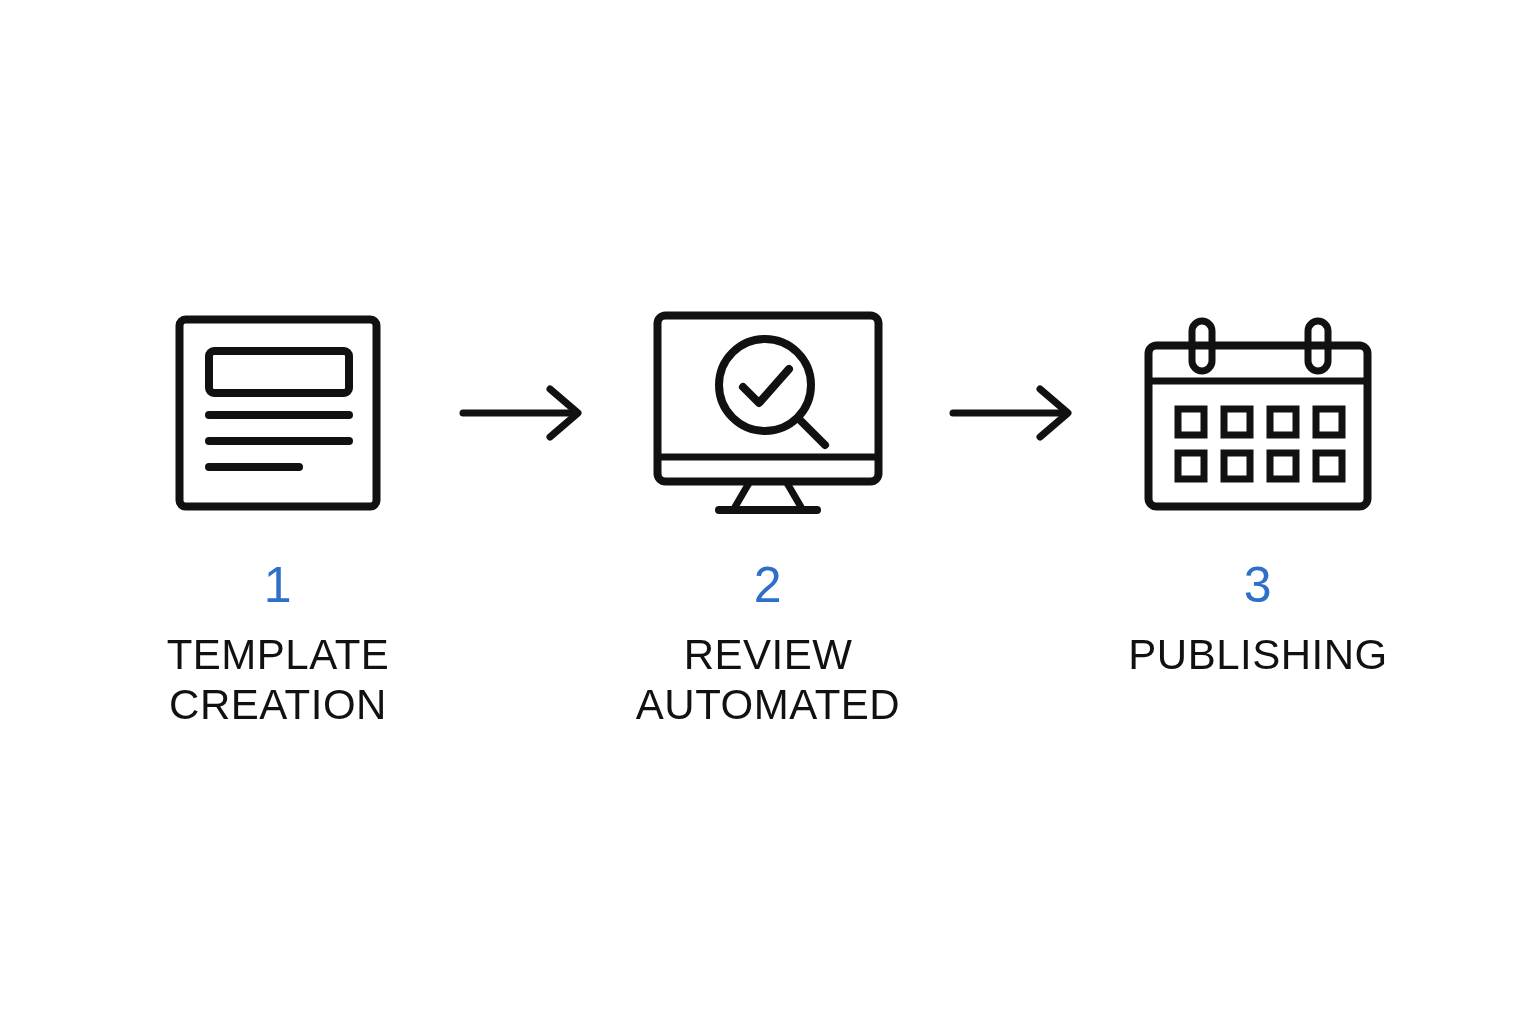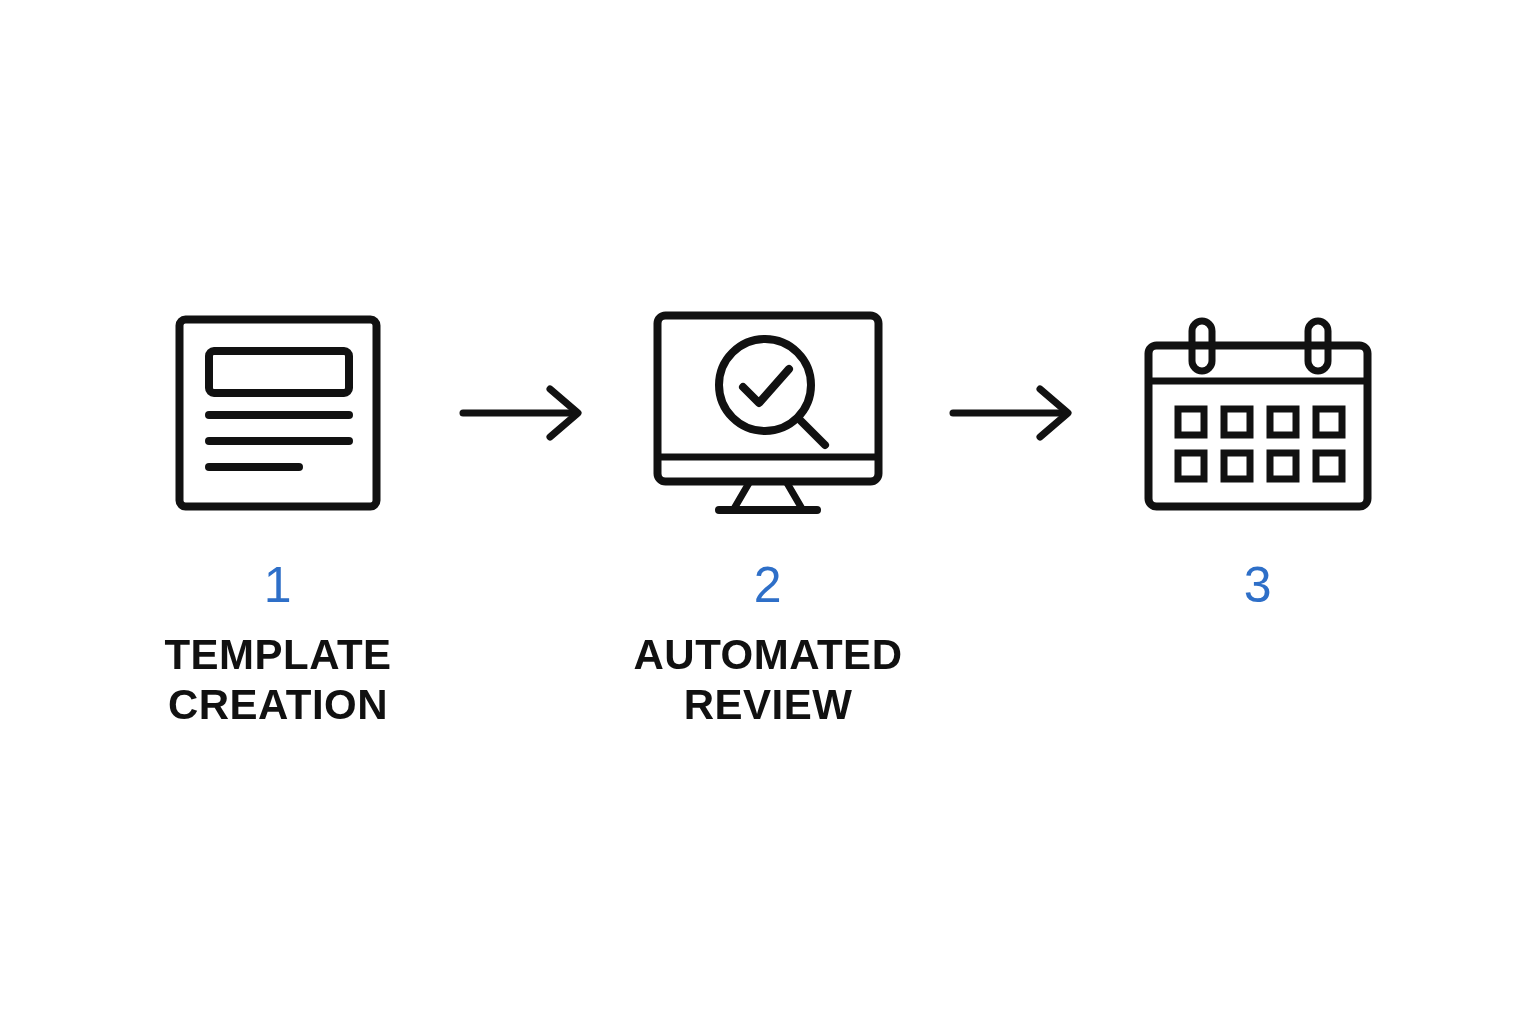--- a/index.html
+++ b/index.html
@@ -64,21 +64,21 @@
     color: #2E6FC8;
     letter-spacing: 0.5px;
     text-align: center;
     user-select: none;
   }
 
   .step-label {
     margin-top: 20px;
     font-size: 42px;
     line-height: 50px;
-    font-weight: 700;
+    font-weight: 400;
     color: #111111;
     text-transform: uppercase;
     text-align: center;
     letter-spacing: 0.5px;
     max-width: 330px;
   }
 
   .step-label .label-line {
     display: block;
     white-space: nowrap;
@@ -136,22 +136,22 @@
           <circle cx="112" cy="74" r="46" stroke="#111111" stroke-width="8" fill="none"></circle>
           <polyline points="90,76 106,92 136,58" stroke="#111111" stroke-width="8" fill="none" stroke-linecap="round" stroke-linejoin="round"></polyline>
           <line x1="146" y1="108" x2="172" y2="134" stroke="#111111" stroke-width="8" stroke-linecap="round"></line>
           <line x1="96" y1="172" x2="82" y2="196" stroke="#111111" stroke-width="7" stroke-linecap="round"></line>
           <line x1="134" y1="172" x2="148" y2="196" stroke="#111111" stroke-width="7" stroke-linecap="round"></line>
           <line x1="66" y1="199" x2="164" y2="199" stroke="#111111" stroke-width="8" stroke-linecap="round"></line>
         </svg>
       </div>
       <div class="step-number">2</div>
       <div class="step-label">
+        <span class="label-line">REVIEW</span>
         <span class="label-line">AUTOMATED</span>
-        <span class="label-line">REVIEW</span>
       </div>
     </div>
 
     <div class="arrow-wrap">
       <svg width="130" height="64" viewBox="0 0 130 64" fill="none" xmlns="http://www.w3.org/2000/svg" aria-hidden="true">
         <line x1="5" y1="32" x2="116" y2="32" stroke="#111111" stroke-width="7" stroke-linecap="round"></line>
         <polyline points="92,8 120,32 92,56" stroke="#111111" stroke-width="7" fill="none" stroke-linecap="round" stroke-linejoin="round"></polyline>
       </svg>
     </div>
 
@@ -167,17 +167,18 @@
           <rect x="126" y="94" width="26" height="26" stroke="#111111" stroke-width="7" fill="none"></rect>
           <rect x="172" y="94" width="26" height="26" stroke="#111111" stroke-width="7" fill="none"></rect>
           <rect x="34" y="138" width="26" height="26" stroke="#111111" stroke-width="7" fill="none"></rect>
           <rect x="80" y="138" width="26" height="26" stroke="#111111" stroke-width="7" fill="none"></rect>
           <rect x="126" y="138" width="26" height="26" stroke="#111111" stroke-width="7" fill="none"></rect>
           <rect x="172" y="138" width="26" height="26" stroke="#111111" stroke-width="7" fill="none"></rect>
         </svg>
       </div>
       <div class="step-number">3</div>
       <div class="step-label">
+        <span class="label-line">PUBLISHING</span>
       </div>
     </div>
 
   </div>
 </div>
 
 </body></html>

